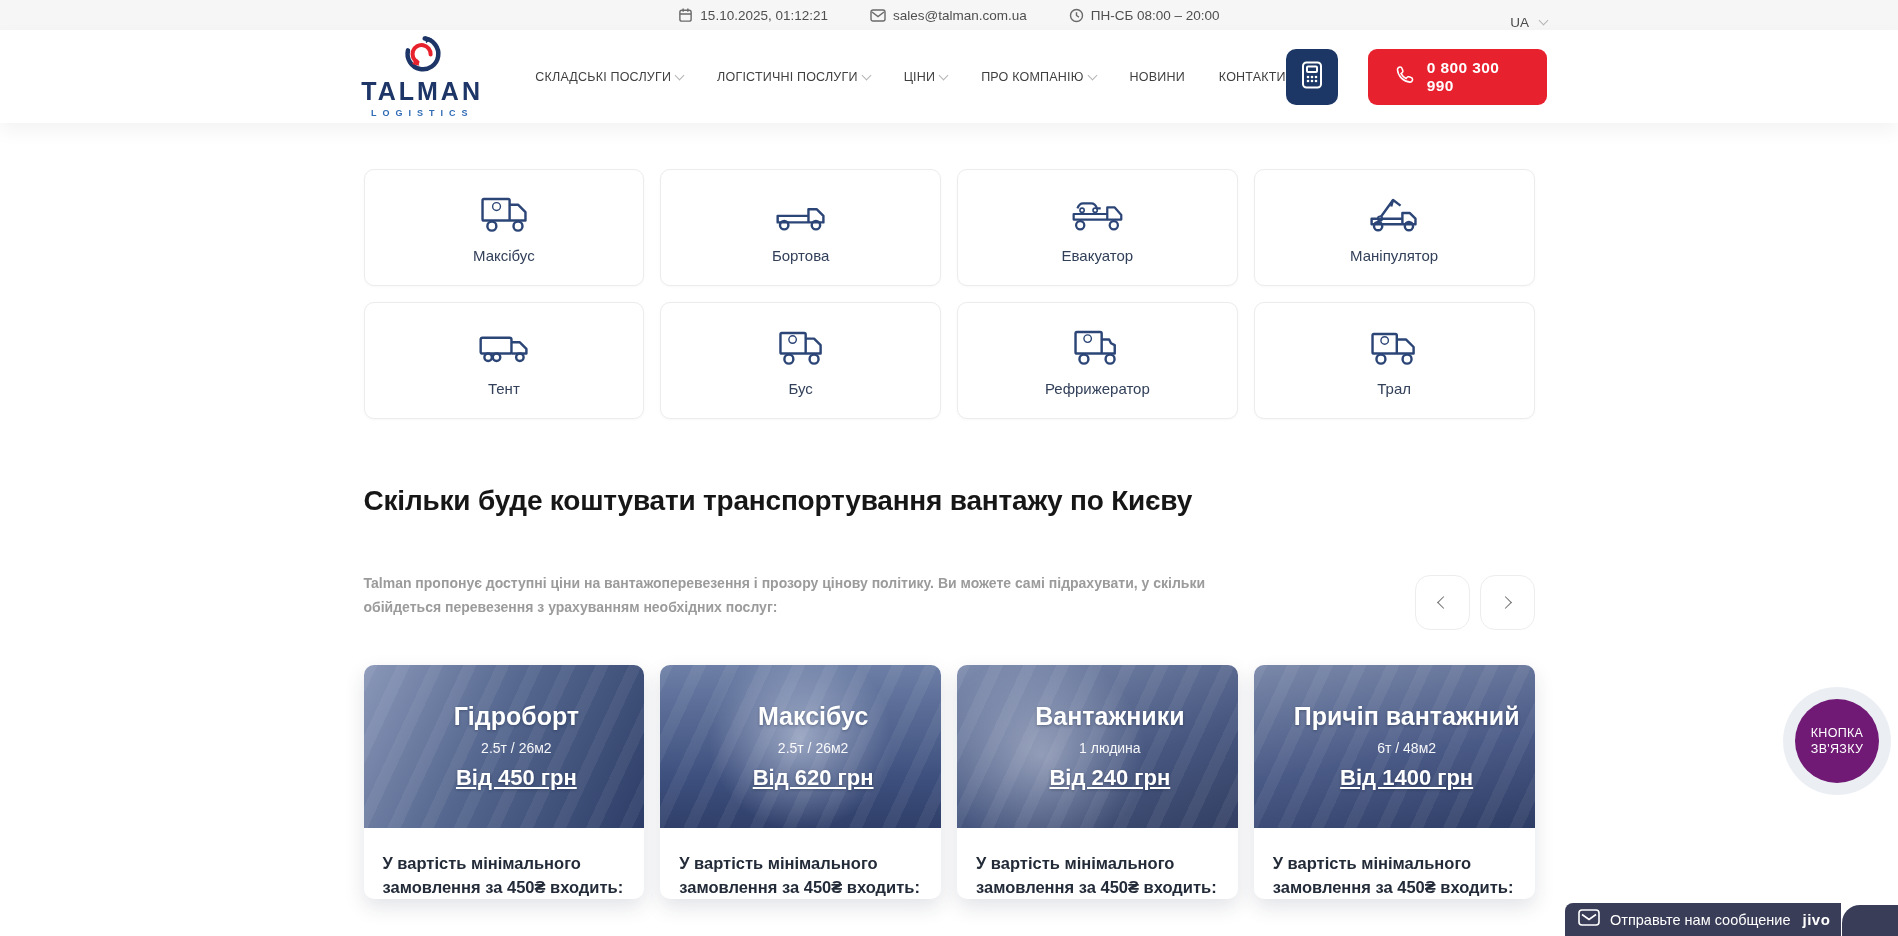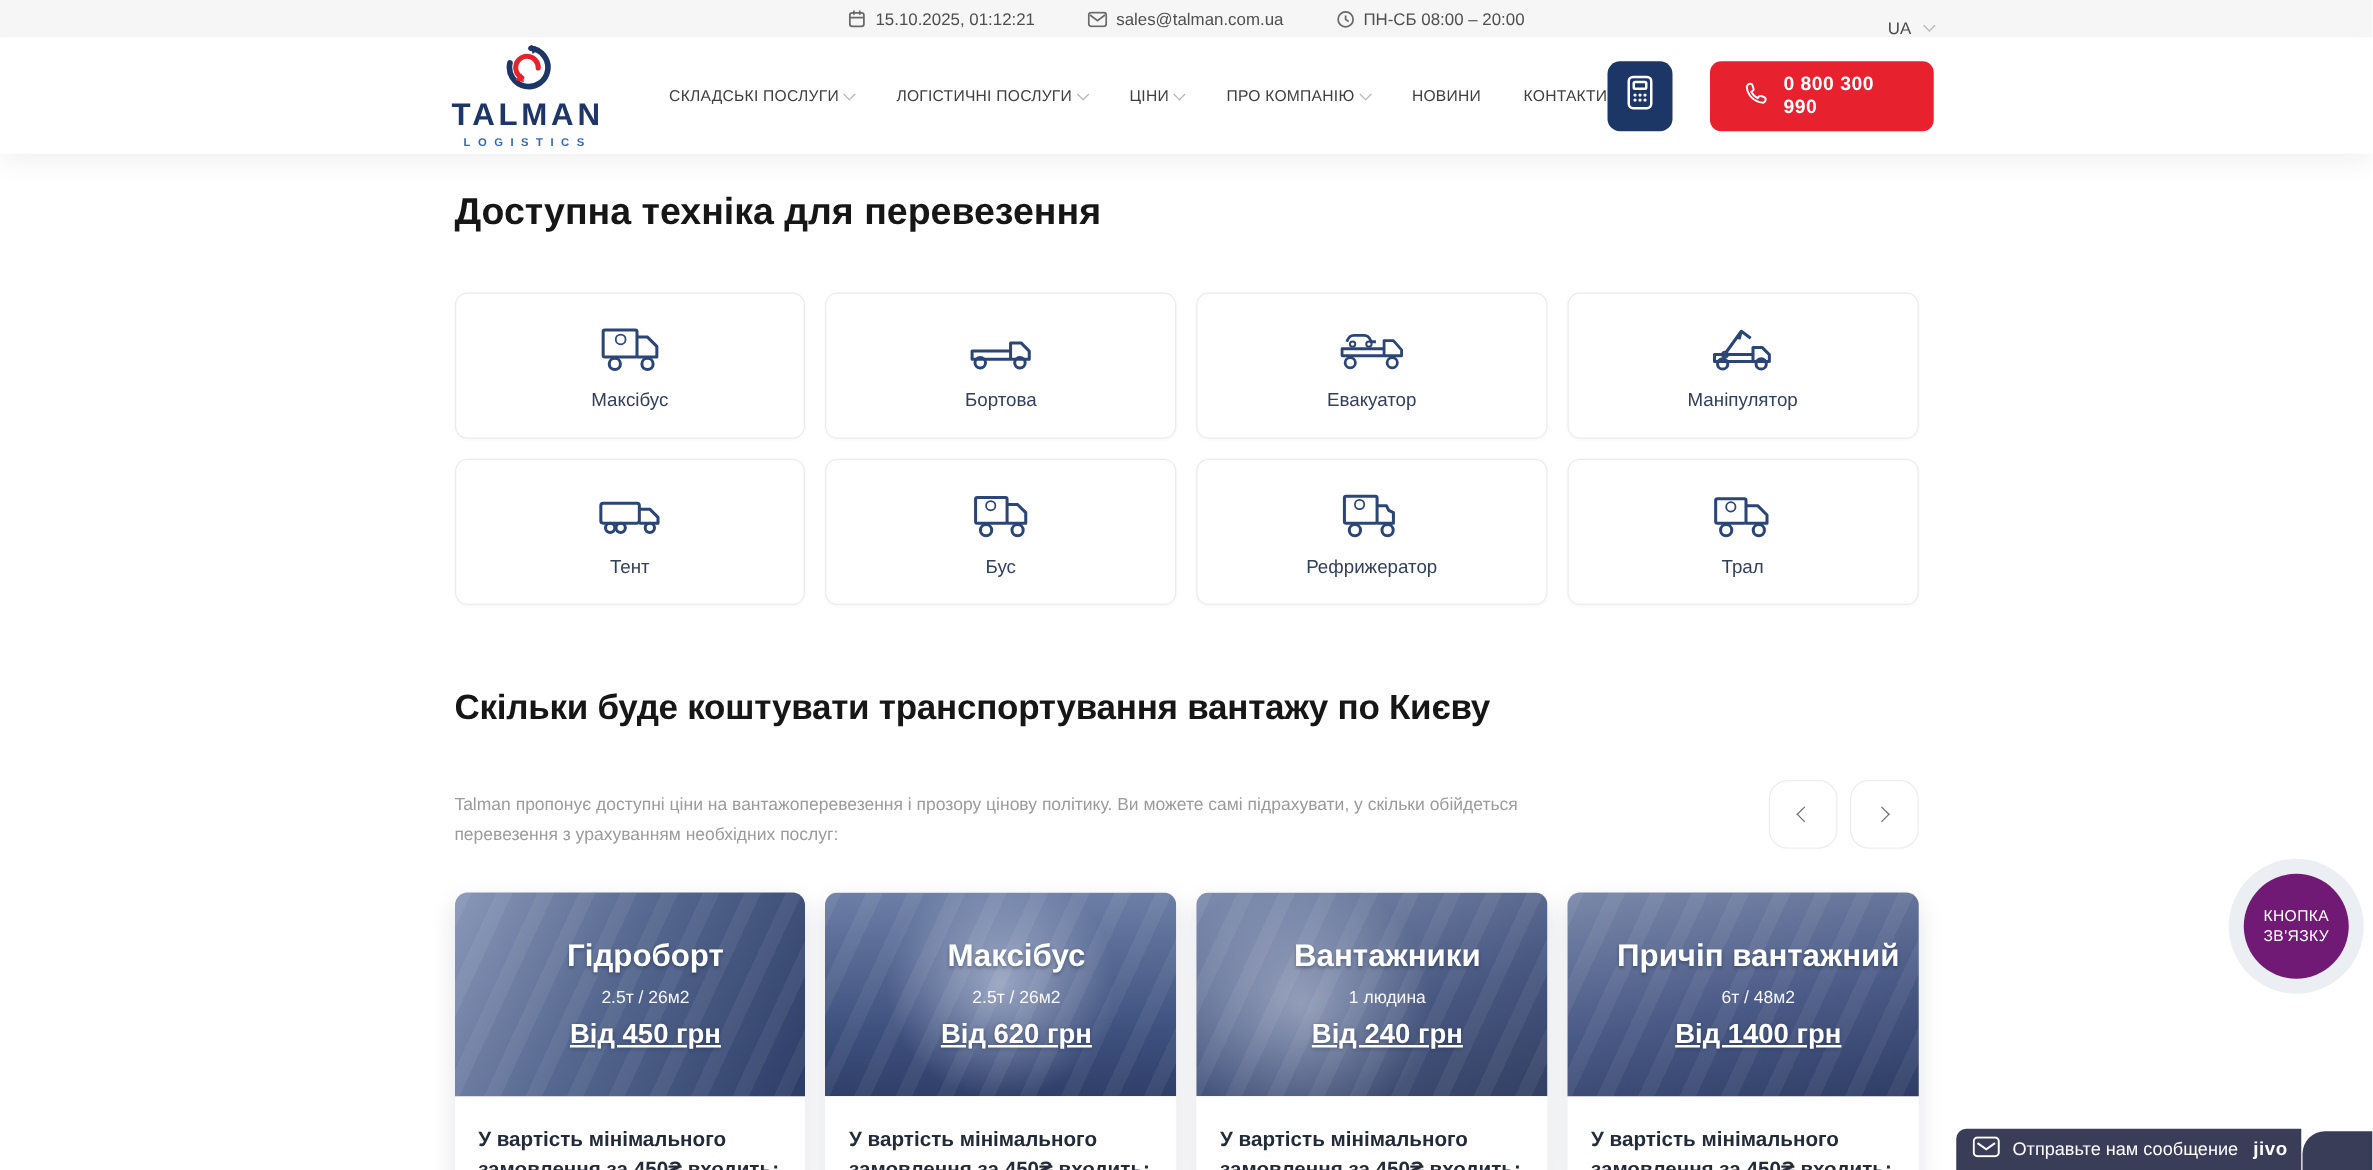--- a/index.html
+++ b/index.html
@@ -30,21 +30,21 @@
   .phone-btn { height:56px; background:#e8212f; border-radius:9px; display:flex; align-items:center; gap:12px; padding:0 26px; cursor:pointer; }
   .phone-btn span { color:#fff; font-size:15.5px; font-weight:700; letter-spacing:.4px; }
   
   .container { width:1171px; margin:0 auto; }
   .eq-title { font-size:30px; line-height:36px; font-weight:700; color:#161616; margin-top:29px; }
   .eq-grid { display:grid; grid-template-columns:repeat(4,1fr); gap:16px; margin-top:46px; }
   .eq-card { background:#fff; border:1px solid #ececec; border-radius:10px; height:117px; display:flex; flex-direction:column; align-items:center; justify-content:center; gap:11px; cursor:pointer; box-shadow:0 1px 3px rgba(0,0,0,.03); }
   .eq-card svg { display:block; }
   .eq-label { font-size:15px; color:#32405a; }
   .pr-title { font-size:28px; line-height:34px; font-weight:700; color:#161616; margin-top:65px; letter-spacing:-.2px; }
-  .pr-row { display:flex; margin-top:26px; align-items:flex-end; }
+  .pr-row { display:flex; margin-top:42px; align-items:center;font-weight:bold; }
   .pr-desc { width:905px; font-size:14px; line-height:24px; color:#9b9b9b; }
   .pr-arrows { margin-left:auto; display:flex; gap:10px; margin-top:15px; }
   .arrow-btn { width:55px; height:55px; border:1px solid #ededed; border-radius:15px; background:#fff; display:flex; align-items:center; justify-content:center; cursor:pointer; }
   .chev-l { width:9px; height:9px; border-left:1.6px solid #6f6f6f; border-bottom:1.6px solid #6f6f6f; transform:rotate(45deg); margin-left:3px; }
   .chev-r { width:9px; height:9px; border-right:1.6px solid #6f6f6f; border-top:1.6px solid #6f6f6f; transform:rotate(45deg); margin-right:3px; }
   .price-grid { display:grid; grid-template-columns:repeat(4,1fr); gap:16px; margin-top:35px; }
   .price-card { border-radius:10px; background:#fff; box-shadow:0 8px 20px rgba(30,40,70,.13); }
   .price-img { height:163px; border-radius:10px 10px 0 0; position:relative; overflow:hidden; display:flex; flex-direction:column; align-items:center; justify-content:center; gap:9px; color:#fff; text-align:center; }
   .price-img::before { content:""; position:absolute; inset:0; background:repeating-linear-gradient(115deg, rgba(255,255,255,.06) 0 12px, transparent 12px 30px); }
   .price-img > div { position:relative; z-index:1;margin-left:25px; }
@@ -165,21 +165,20 @@
               <path d="M7 3.5c1 0 1.9.6 2.2 1.6l.9 2.6c.2.8 0 1.6-.7 2.1l-1.3 1.1c1.3 2.5 3.2 4.4 5.7 5.7l1.1-1.3c.5-.7 1.3-.9 2.1-.7l2.6.9c1 .3 1.6 1.2 1.6 2.2 0 1.7-1.4 3.1-3.1 3C11 20.3 4.4 13.7 4 6.6c-.1-1.7 1.3-3.1 3-3.1z"></path>
             </svg>
         </span>
         <span>0 800 300 990</span>
       </div>
     </div>
   </div>
 </div>
 
 <div class="container">
-  <h2 class="eq-title">Доступна техніка для перевезення</h2>
   <div class="eq-grid">
 
     <div class="eq-card">
       <span>
         <svg width="56" height="44" viewBox="0 0 60 46" fill="none" stroke="#2c4577" stroke-width="2.6" stroke-linejoin="round">
             <rect x="7" y="7" width="29" height="23" rx="1.5"></rect>
             <circle cx="22" cy="15" r="4.2" stroke-width="1.5"></circle>
             <path d="M36 13h9l8 8v9H36"></path>
             <circle cx="17" cy="36" r="4.8"></circle>
             <circle cx="45" cy="36" r="4.8"></circle>

